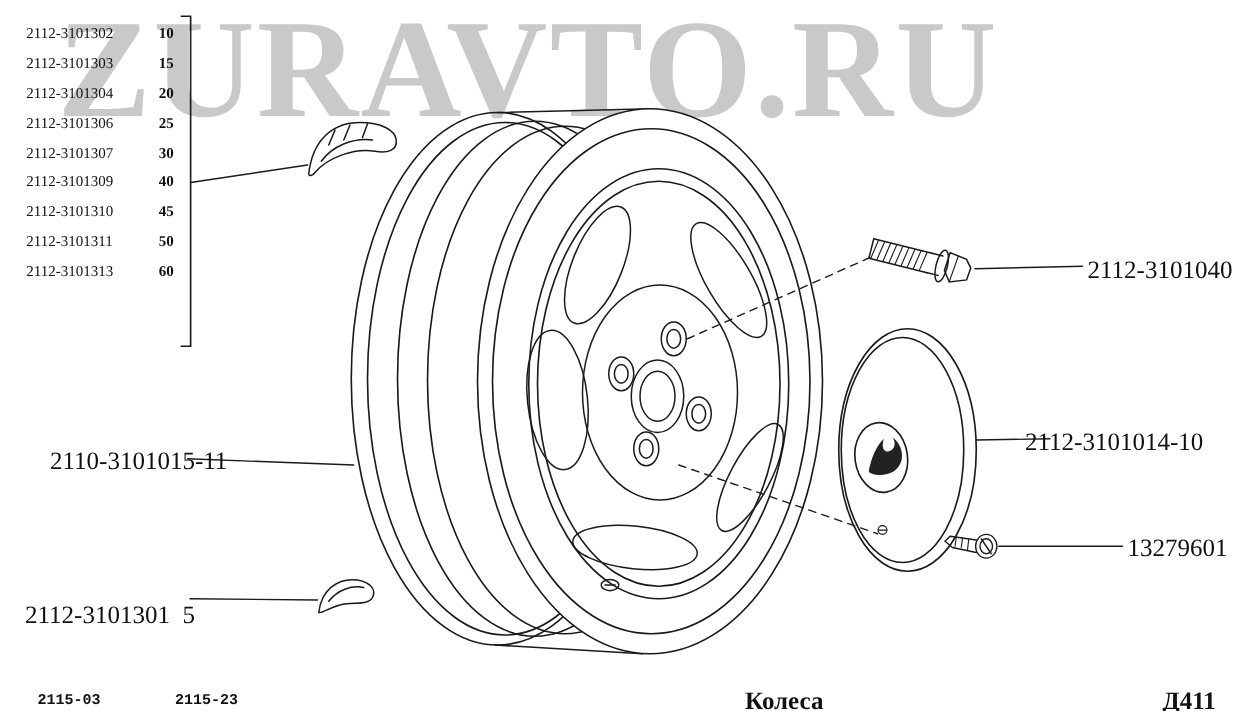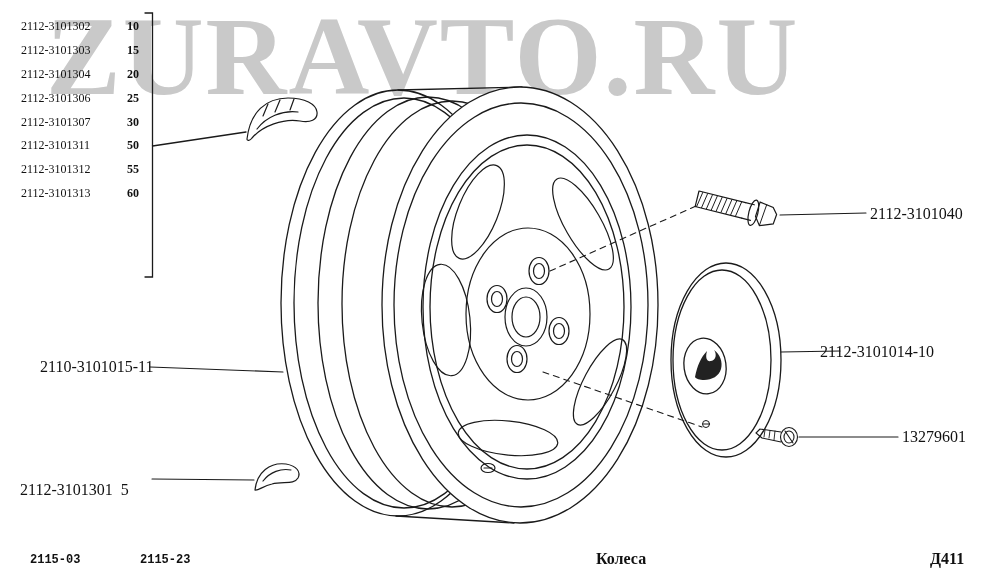--- a/index.html
+++ b/index.html
@@ -7,21 +7,21 @@
     width:986px;height:569px;position:relative;background:#ffffff;overflow:hidden;
     font-family:"Liberation Serif","DejaVu Serif",serif;color:#111;
   }
   .watermark{
     position:absolute;left:46px;top:-8px;z-index:1;
     font-family:"Liberation Serif","DejaVu Serif",serif;
     font-weight:bold;font-size:112px;letter-spacing:2px;color:#c9c9c9;
     white-space:nowrap;user-select:none;
   }
   svg.drawing{position:absolute;left:0;top:0;z-index:2;}
-  .txt{position:absolute;z-index:3;font-size:16px;line-height:1;white-space:nowrap;}
+  .txt{position:absolute;z-index:3;font-size:20px;line-height:1;white-space:nowrap;}
   .parts-list{position:absolute;left:21px;top:15px;z-index:3;}
   .parts-row{display:flex;height:23.8px;align-items:center;font-size:12px;}
   .parts-row .part{width:106px;display:inline-block;}
   .parts-row .qty{display:inline-block;font-weight:bold;}
   .bold{font-weight:bold;}
   .footer-code{font-size:12px;font-weight:bold;font-family:Liberation Mono, monospace;}
 </style>
 </head>
 <body>
 
@@ -42,26 +42,30 @@
     </div>
   <div class="parts-row">
       <span class="part">2112-3101306</span>
       <span class="qty">25</span>
     </div>
   <div class="parts-row">
       <span class="part">2112-3101307</span>
       <span class="qty">30</span>
     </div>
   <div class="parts-row">
+      <span class="part">2112-3101309</span>
+      <span class="qty">40</span>
+    </div>
+  <div class="parts-row">
+      <span class="part">2112-3101310</span>
+      <span class="qty">45</span>
+    </div>
+  <div class="parts-row">
       <span class="part">2112-3101311</span>
       <span class="qty">50</span>
-    </div>
-  <div class="parts-row">
-      <span class="part">2112-3101312</span>
-      <span class="qty">55</span>
     </div>
   <div class="parts-row">
       <span class="part">2112-3101313</span>
       <span class="qty">60</span>
     </div>
 </div>
 
 <div class="txt" style="left:20px;top:359px;margin-left:20px;">2110-3101015-11</div>
 <div class="txt" style="left:20px;top:482px;">
   <span>2112-3101301</span>&nbsp;&nbsp;<span>5</span>

